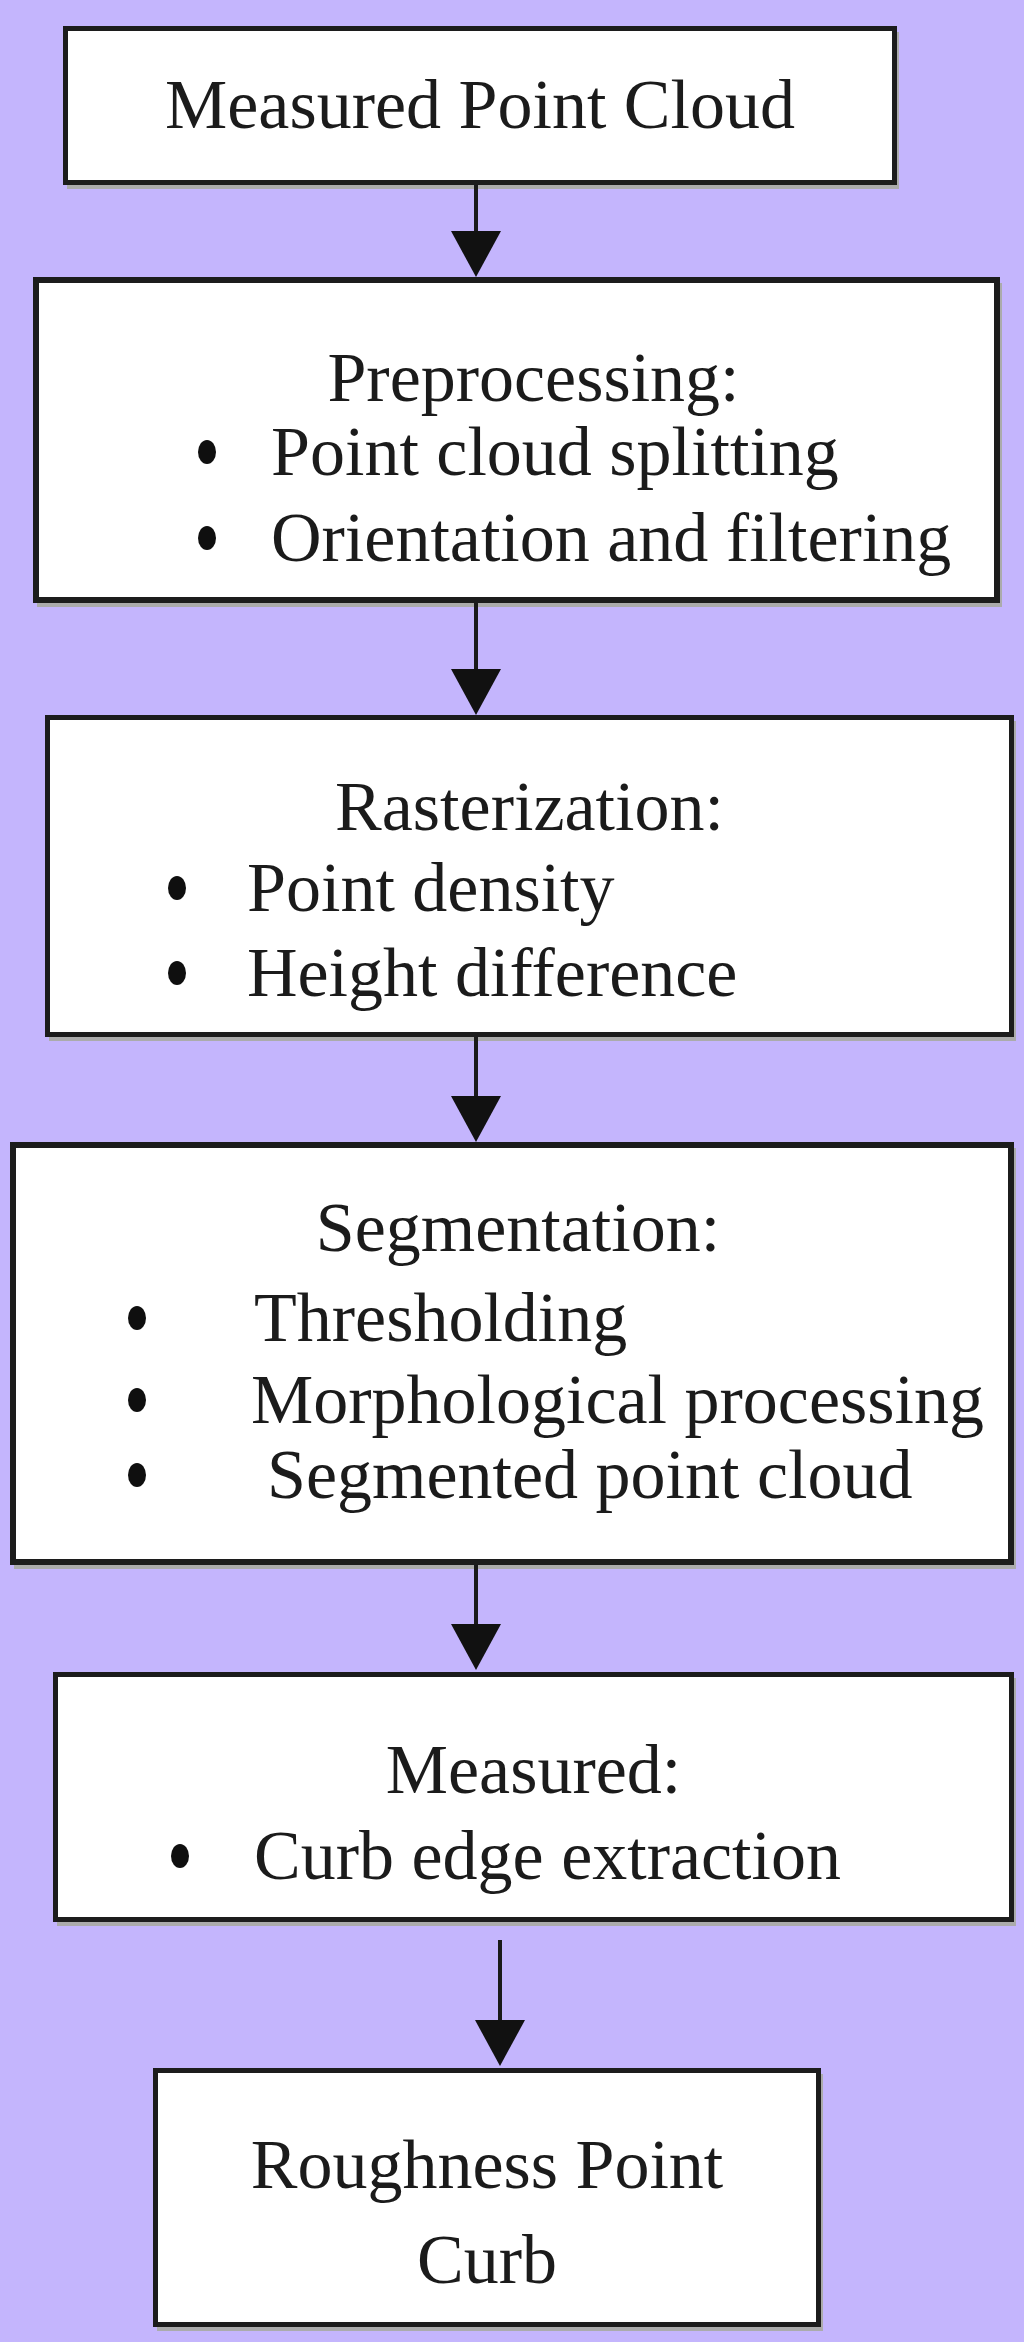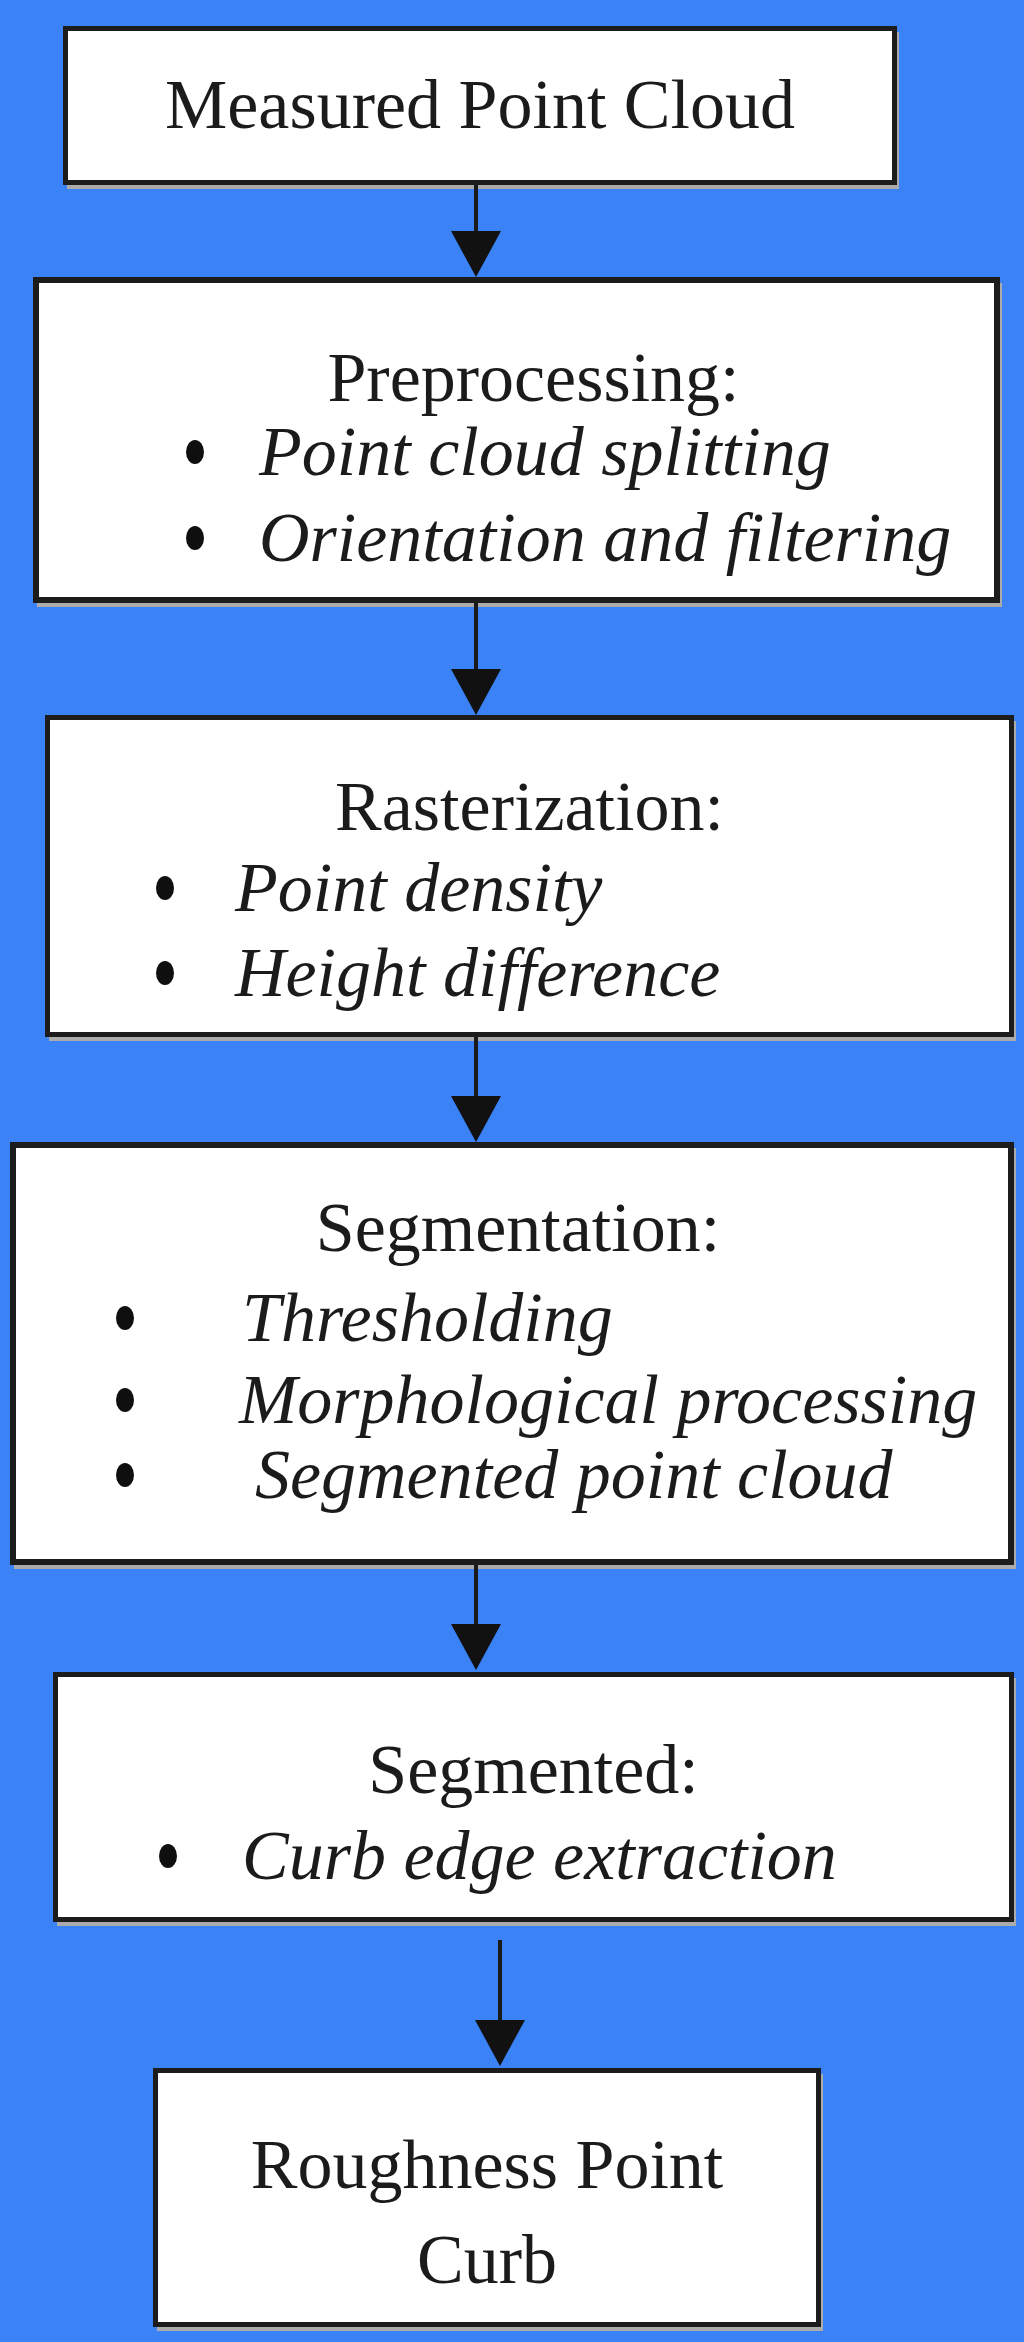--- a/index.html
+++ b/index.html
@@ -1,20 +1,20 @@
 <!DOCTYPE html>
 <html><head>
 <meta charset="utf-8">
 <style>
   html,body{margin:0;padding:0;background:#ffffff;}
   .canvas{
     position:relative;
     width:1024px;
     height:2342px;
-    background:#3b82f6;
+    background:#c4b5fd;
     font-family:"Liberation Serif", serif;
     color:#1b1b1b;
     overflow:hidden;
   }
   .node{
     position:absolute;
     background:#ffffff;
     border:5px solid #1c1c1c;
     box-sizing:border-box;
     box-shadow:3px 5px 0 -1px #ababab;
@@ -22,24 +22,23 @@
   .node.thick{border-width:6px;}
   .line{
     position:absolute;
     font-size:70px;
     line-height:70px;
     white-space:nowrap;
   }
   .center{text-align:center;}
   .row{
     position:absolute;
-    left:0; top:0;
+    left:12px; top:0;
     width:984px;
     height:70px;
-    font-style:italic;
   }
   .dot{
     position:absolute;
     top:23px;
     width:18px;
     height:24px;
     border-radius:50%;
     background:#0f0f0f;
   }
   .btxt{
@@ -124,21 +123,21 @@
   </div>
   <div class="row" style="top:1365px">
     <span class="dot" style="left:116px"></span>
     <span class="btxt" style="left:239px">Morphological processing</span>
   </div>
   <div class="row" style="top:1440px">
     <span class="dot" style="left:116px"></span>
     <span class="btxt" style="left:255px">Segmented point cloud</span>
   </div>
 
-  <div class="line center" style="left:53px;top:1735px;width:961px">Segmented:</div>
+  <div class="line center" style="left:53px;top:1735px;width:961px">Measured:</div>
   <div class="row" style="top:1821px">
     <span class="dot" style="left:159px"></span>
     <span class="btxt" style="left:242px">Curb edge extraction</span>
   </div>
 
   <div class="line center" style="left:153px;top:2130px;width:668px">Roughness Point</div>
   <div class="line center" style="left:153px;top:2225px;width:668px">Curb</div>
 
 </div>
 

